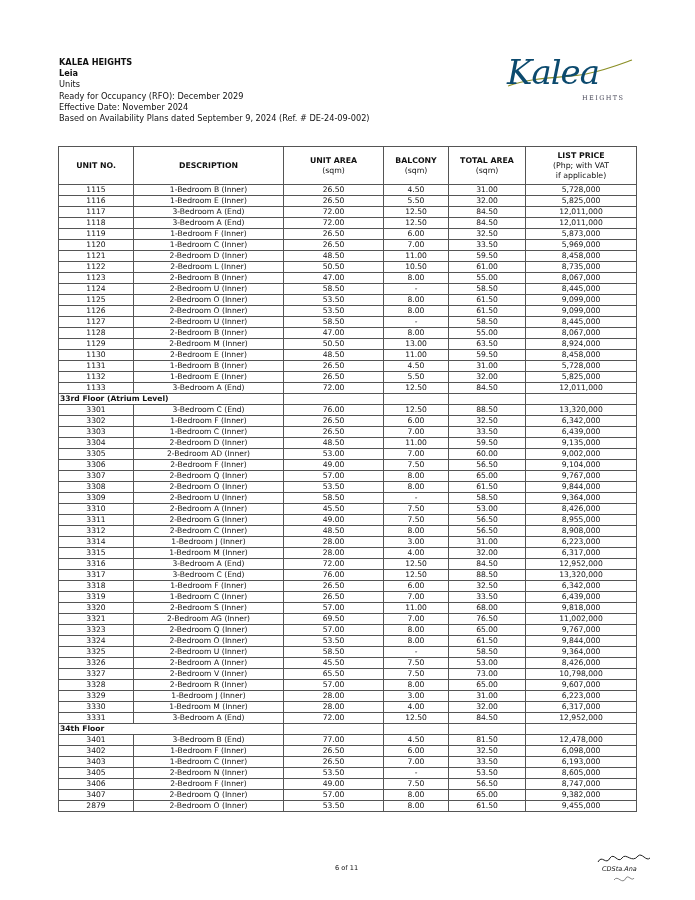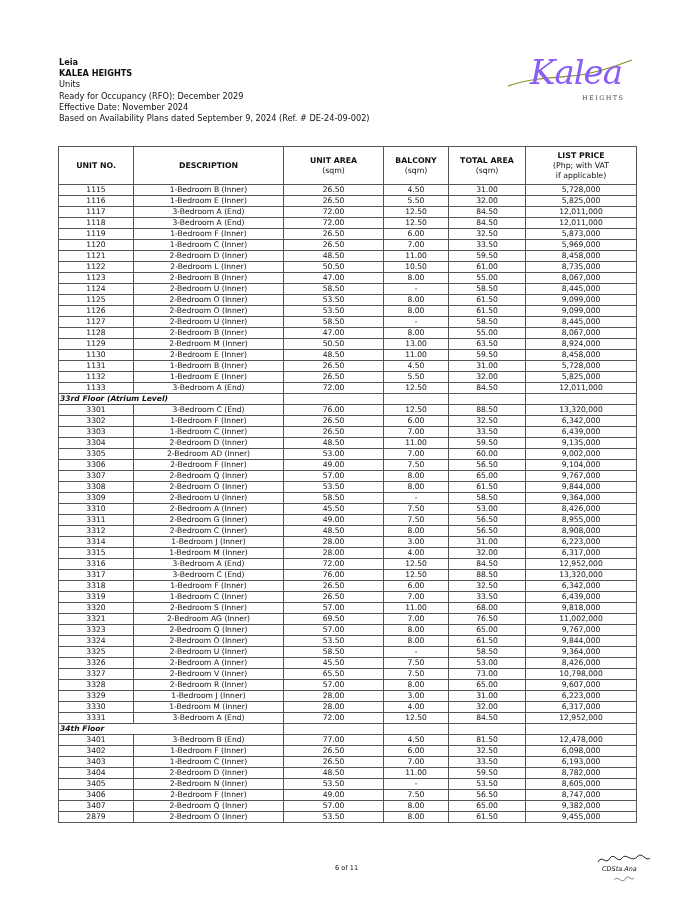--- a/index.html
+++ b/index.html
@@ -1,42 +1,42 @@
 <!DOCTYPE html>
 <html><head>
 <meta charset="utf-8">
 <style>
   html, body { margin: 0; padding: 0; background: #ffffff; }
   body { width: 695px; height: 900px; position: relative; overflow: hidden;
          font-family: "DejaVu Sans", sans-serif; color: #111; }
   .header-block { position: absolute; left: 59px; top: 57px; font-size: 8.2px; line-height: 11.2px; }
   .header-block .bold { font-weight: bold; }
   .logo { position: absolute; left: 506px; top: 56px; width: 130px; height: 58px; }
-  .logo .script { position: absolute; left: 24px; top: -4px; font-family: "DejaVu Serif", serif;
-                  font-style: italic; font-size: 34px; color: #8b5cf6; letter-spacing: -1px; }
+  .logo .script { position: absolute; left: 1px; top: -4px; font-family: "DejaVu Serif", serif;
+                  font-style: italic; font-size: 34px; color: #0c4a6e; letter-spacing: -1px; }
   .logo .sub { position: absolute; left: 76px; top: 38px; font-family: "DejaVu Serif", serif;
                font-size: 6.5px; letter-spacing: 1.4px; color: #4a4a5a; text-align: center; }
   .logo svg { position: absolute; left: 0; top: 0; }
   table.units { position: absolute; left: 58px; top: 146px; width: 578px;
                 border-collapse: collapse; font-size: 7.6px; table-layout: fixed; }
   table.units th, table.units td { border: 1px solid #555; padding: 0; text-align: center; }
   table.units th { font-weight: bold; height: 37px; font-size: 7.8px; line-height: 10px; }
   table.units th .sub { font-weight: normal; display: block; }
   table.units td { height: 10px; line-height: 10px; }
-  table.units tr.floor td { text-align: left; font-weight: bold; padding-left: 1px; font-style: italic; }
+  table.units tr.floor td { text-align: left; font-weight: bold; padding-left: 1px; }
   .footer-page { position: absolute; left: 335px; top: 864px; font-size: 6.6px; }
   .signature { position: absolute; left: 594px; top: 850px; width: 60px; height: 40px; font-style: italic; }
   .signature .name { position: absolute; left: 8px; top: 15px; font-size: 6.5px; }
 </style>
 </head>
 <body>
 
 <div class="header-block">
+  <div class="bold">KALEA HEIGHTS</div>
   <div class="bold">Leia</div>
-  <div class="bold">KALEA HEIGHTS</div>
   <div>Units</div>
   <div>Ready for Occupancy (RFO): December 2029</div>
   <div>Effective Date: November 2024</div>
   <div>Based on Availability Plans dated September 9, 2024 (Ref. # DE-24-09-002)</div>
 </div>
 
 <div class="logo">
   <svg width="130" height="58">
     <path d="M2 30 C 30 20, 60 22, 80 18 C 100 14, 115 8, 126 4" stroke="#8b8f26" stroke-width="1.2" fill="none"></path>
   </svg>
@@ -480,28 +480,20 @@
       </tr>
       <tr>
         <td>3403</td>
         <td>1-Bedroom C (Inner)</td>
         <td>26.50</td>
         <td>7.00</td>
         <td>33.50</td>
         <td>6,193,000</td>
       </tr>
       <tr>
-        <td>3404</td>
-        <td>2-Bedroom D (Inner)</td>
-        <td>48.50</td>
-        <td>11.00</td>
-        <td>59.50</td>
-        <td>8,782,000</td>
-      </tr>
-      <tr>
         <td>3405</td>
         <td>2-Bedroom N (Inner)</td>
         <td>53.50</td>
         <td>-</td>
         <td>53.50</td>
         <td>8,605,000</td>
       </tr>
       <tr>
         <td>3406</td>
         <td>2-Bedroom F (Inner)</td>

